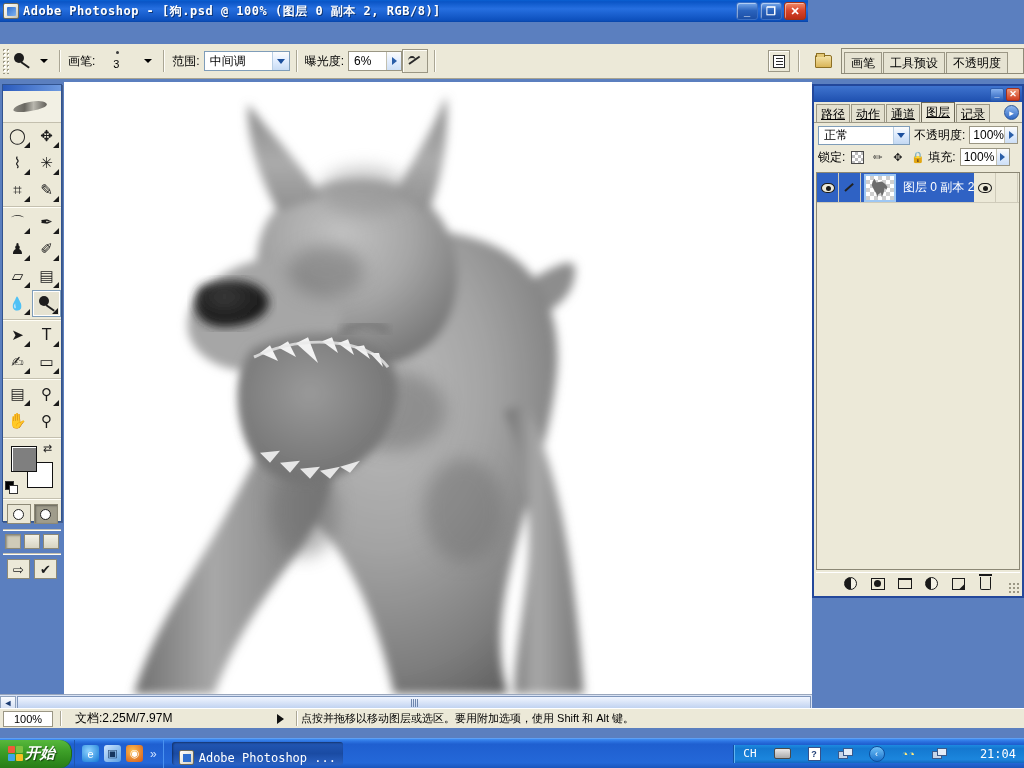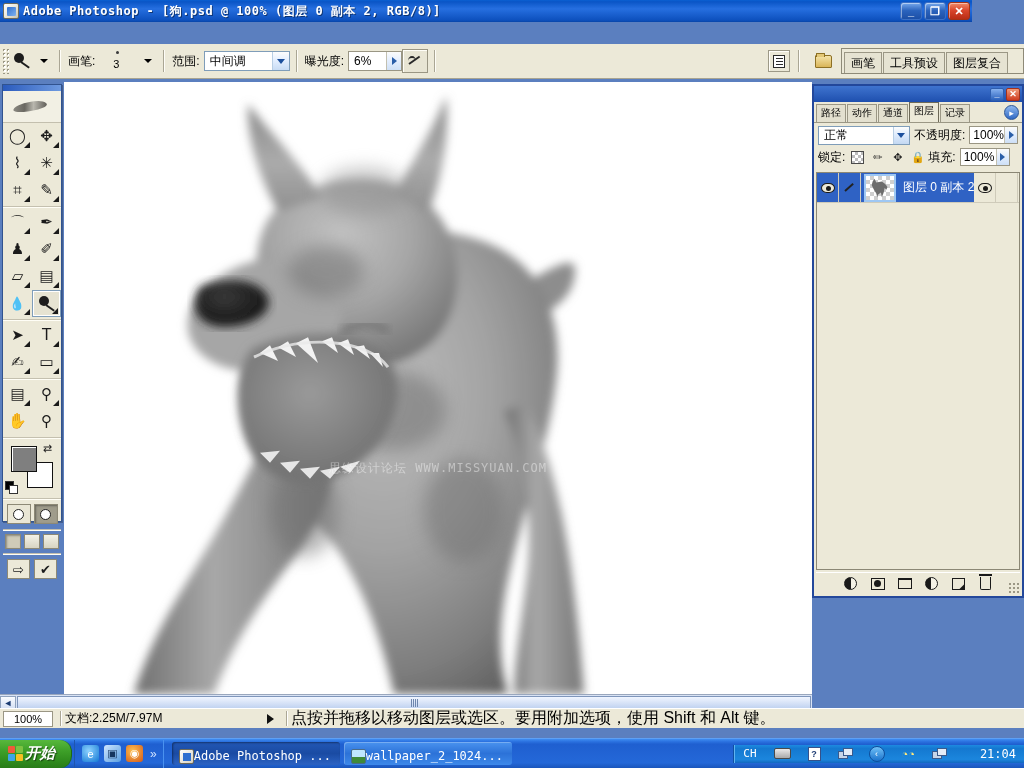--- a/index.html
+++ b/index.html
@@ -8,21 +8,21 @@
     width:1024px; height:768px; overflow:hidden;
     font-family:"Liberation Sans", sans-serif;
     font-size:12px;
     background:#5b7fbf;
     -webkit-font-smoothing:none;
   }
   #app { position:relative; width:1024px; height:768px; }
 
   
   .titlebar {
-    position:absolute; left:0; top:0; width:972px; height:22px;
+    position:absolute; left:0; top:0; width:808px; height:22px;
     background:linear-gradient(to bottom,#0a60d2 0%,#0a55c6 8%,#266fe0 40%,#0d50bd 92%,#0845a8 100%);
     display:flex; align-items:center; color:#fff;
   }
   .title-ico {
     width:16px; height:16px; margin:0 4px 0 3px; flex:none;
     background:linear-gradient(135deg,#fdfdfd 0%,#e9e5d8 55%,#c9c2ad 100%);
     border:1px solid #6b6a5c; border-radius:2px; position:relative;
   }
   .title-ico:after{
     content:""; position:absolute; left:3px; top:3px; width:9px; height:9px;
@@ -197,35 +197,35 @@
     background-image:linear-gradient(to right,#6e86ad 1px,transparent 1px);background-size:2px 8px;}
 
   
   .statusbar{
     position:absolute; left:0; bottom:40px; width:1024px; height:20px;
     background:#ece9d8; border-top:1px solid #fff; display:flex; align-items:center;
   }
   .zoombox{width:50px;height:16px;margin:0 3px;background:#fff;border:1px solid #9a9684;
     display:flex;align-items:center;justify-content:center;font-size:11px;}
   .sb-sep{width:1px;height:15px;background:#aba795;box-shadow:1px 0 0 #fff;margin:0 4px;}
-  .sb-docinfo{width:200px;font-size:12px;white-space:nowrap;}
+  .sb-docinfo{width:200px;font-size:12px;white-space:nowrap;margin-left:10px;}
   .sb-play{width:0;height:0;border-top:5px solid transparent;border-bottom:5px solid transparent;border-left:7px solid #111;margin:0 8px 0 2px;}
-  .sb-hint{font-size:16px;white-space:nowrap;}
+  .sb-hint{font-size:11px;white-space:nowrap;}
 
   
   .palette{
     position:absolute; right:0; top:84px; width:212px; height:514px;
     background:#ece9d8; border:2px solid #23489b;
   }
   .pal-title{height:16px;background:linear-gradient(to bottom,#3f74cf,#1e4fae);display:flex;align-items:center;justify-content:flex-end;padding-right:2px;gap:2px;}
   .pal-btn{width:14px;height:13px;border:1px solid #2f5eae;border-radius:2px;display:flex;align-items:center;justify-content:center;
     font-size:9px;color:#fff;font-weight:bold;background:linear-gradient(to bottom,#85b0ee,#2b62bd);}
   .pal-btn.close{background:linear-gradient(to bottom,#f09a78,#cf3c20);border-color:#a4311a;}
   .pal-tabs{display:flex;align-items:flex-end;height:21px;background:#ece9d8;border-bottom:1px solid #9b9785;padding-left:2px;position:relative;}
-  .ptab{height:18px;padding:1px 4px 0;margin-right:1px;font-size:10px;background:#e3e0cf;border:1px solid #9b9785;border-bottom:none;white-space:nowrap;}
+  .ptab{height:18px;padding:1px 4px 0;margin-right:1px;font-size:12px;background:#e3e0cf;border:1px solid #9b9785;border-bottom:none;white-space:nowrap;text-decoration:underline;}
   .ptab.active{background:#ece9d8;border-color:#6e6a58;height:20px;font-weight:normal;}
   .ptab-more{position:absolute;right:3px;bottom:2px;width:15px;height:15px;border-radius:50%;
     background:linear-gradient(to bottom,#8fb8ef,#3069c4);border:1px solid #2a5496;color:#fff;font-size:9px;
     display:flex;align-items:center;justify-content:center;}
   .pal-row{display:flex;align-items:center;height:22px;padding:2px 4px 0;gap:4px;}
   .pal-row .lab{font-size:12px;white-space:nowrap;}
   .blend-combo{width:96px;height:19px;background:#fff;border:1px solid #7f9db9;display:flex;align-items:center;justify-content:space-between;padding-left:5px;}
   .blend-combo .arrow{width:16px;height:17px;background:linear-gradient(to bottom,#fdfdfd,#dfecfd 45%,#c3d8f2);
     border-left:1px solid #b8cee4;display:flex;align-items:center;justify-content:center;}
   .blend-combo .arrow i{width:0;height:0;border-left:4px solid transparent;border-right:4px solid transparent;border-top:5px solid #1c4f9c;}
@@ -299,21 +299,21 @@
   .flag i:nth-child(4){left:8px;top:8px;background:#f6c022;}
   .qlaunch{display:flex;align-items:center;gap:5px;padding:0 4px 0 7px;height:28px;
     border-left:1px solid #1f56ad;border-right:1px solid #4a92ef;margin-left:2px;}
   .qi{width:17px;height:17px;border-radius:3px;display:flex;align-items:center;justify-content:center;font-size:11px;color:#fff;}
   .qi.ie{background:radial-gradient(circle at 40% 35%,#8fd3ff,#1277d4);}
   .qi.md{background:linear-gradient(135deg,#cfe6ff,#5a9ee0);color:#16355e;}
   .qi.ff{background:radial-gradient(circle at 40% 35%,#ffbf4d,#d1581a);}
   .qmore{color:#cfe2ff;font-size:12px;padding:0 2px;}
   .taskitems{display:flex;align-items:center;gap:4px;margin-left:8px;flex:1;}
   .titem{
-    height:23px;min-width:168px;max-width:178px;display:flex;align-items:flex-start;padding:7px 7px;
+    height:23px;min-width:168px;max-width:178px;display:flex;align-items:flex-end;gap:5px;padding:0 7px;
     border-radius:3px;color:#fff;font-size:12px;white-space:nowrap;overflow:hidden;
     font-family:"DejaVu Sans Mono",monospace;
   }
   .titem.a{background:linear-gradient(to bottom,#2257b5,#1a4ba3 50%,#2c63c4);box-shadow:inset 1px 1px 2px rgba(0,0,0,.4);}
   .titem.b{background:linear-gradient(to bottom,#4a93ef,#2c72d8 50%,#3d89ea);box-shadow:inset 1px 1px 0 rgba(255,255,255,.25);}
   .ti-ico{width:15px;height:15px;flex:none;border-radius:2px;}
   .ti-ico.ps{background:linear-gradient(135deg,#fff,#d8d2c0);border:1px solid #6e6a58;position:relative;}
   .ti-ico.ps:after{content:"";position:absolute;left:3px;top:3px;width:8px;height:8px;background:#2f6fd0;}
   .ti-ico.img{background:linear-gradient(to bottom,#bfe6ff 55%,#3f8a3a 56%);border:1px solid #4a6c8a;}
   .tray{display:flex;align-items:center;gap:17px;height:18px;padding:0 8px 0 9px;
@@ -391,21 +391,21 @@
       <div class="palette-btn">
         <span class="pb-lines"></span>
       </div>
       <div class="ob-sep"></div>
       <div class="folder-btn">
         <span class="folder-glyph"></span>
       </div>
       <div class="welltabs">
         <div class="welltab">画笔</div>
         <div class="welltab">工具预设</div>
-        <div class="welltab">图层复合</div>
+        <div class="welltab">不透明度</div>
       </div>
     </div>
   </div>
 
   <div class="toolbox">
     <div class="tb-header"></div>
     <div class="tb-logo">
       <div class="feather"></div>
     </div>
     <div class="tb-grid">
@@ -610,21 +610,20 @@
         <path d="M290 266 l10 -2 l6 14 z"></path>
         <path d="M306 272 l9 0 l4 14 z"></path>
         <path d="M196 372 l10 10 l10 -12 z" opacity=".9"></path>
         <path d="M216 382 l10 10 l10 -12 z" opacity=".9"></path>
         <path d="M236 388 l10 10 l10 -12 z" opacity=".9"></path>
         <path d="M256 390 l10 8 l10 -12 z" opacity=".9"></path>
         <path d="M276 386 l10 6 l10 -12 z" opacity=".9"></path>
       </g>
       <path d="M190 276 C 240 252, 304 258, 324 286" stroke="#e8e8e8" stroke-width="3" fill="none" opacity=".8"></path>
     </svg>
-    <div class="watermark">思缘设计论坛 WWW.MISSYUAN.COM</div>
   </div>
 
   <div class="hscroll">
     <div class="hs-btn">◄</div>
     <div class="hs-thumb">
       <span class="hs-grip"></span>
     </div>
   </div>
 
   <div class="statusbar">
@@ -773,24 +772,20 @@
       <span class="qi ie">e</span>
       <span class="qi md">▣</span>
       <span class="qi ff">◉</span>
       <span class="qmore">»</span>
     </div>
     <div class="taskitems">
       <div class="titem a">
         <span class="ti-ico ps"></span>
         <span>Adobe Photoshop ...</span>
       </div>
-      <div class="titem b">
-        <span class="ti-ico img"></span>
-        <span>wallpaper_2_1024...</span>
-      </div>
     </div>
     <div class="tray">
       <span class="tray-ch">CH</span>
       <span class="tray-kb"></span>
       <span class="tray-help">?</span>
       <span class="tray-net"></span>
       <span class="tray-chev">‹</span>
       <span class="tray-eyes">◔◔</span>
       <span class="tray-net"></span>
       <span class="tray-time">21:04</span>

